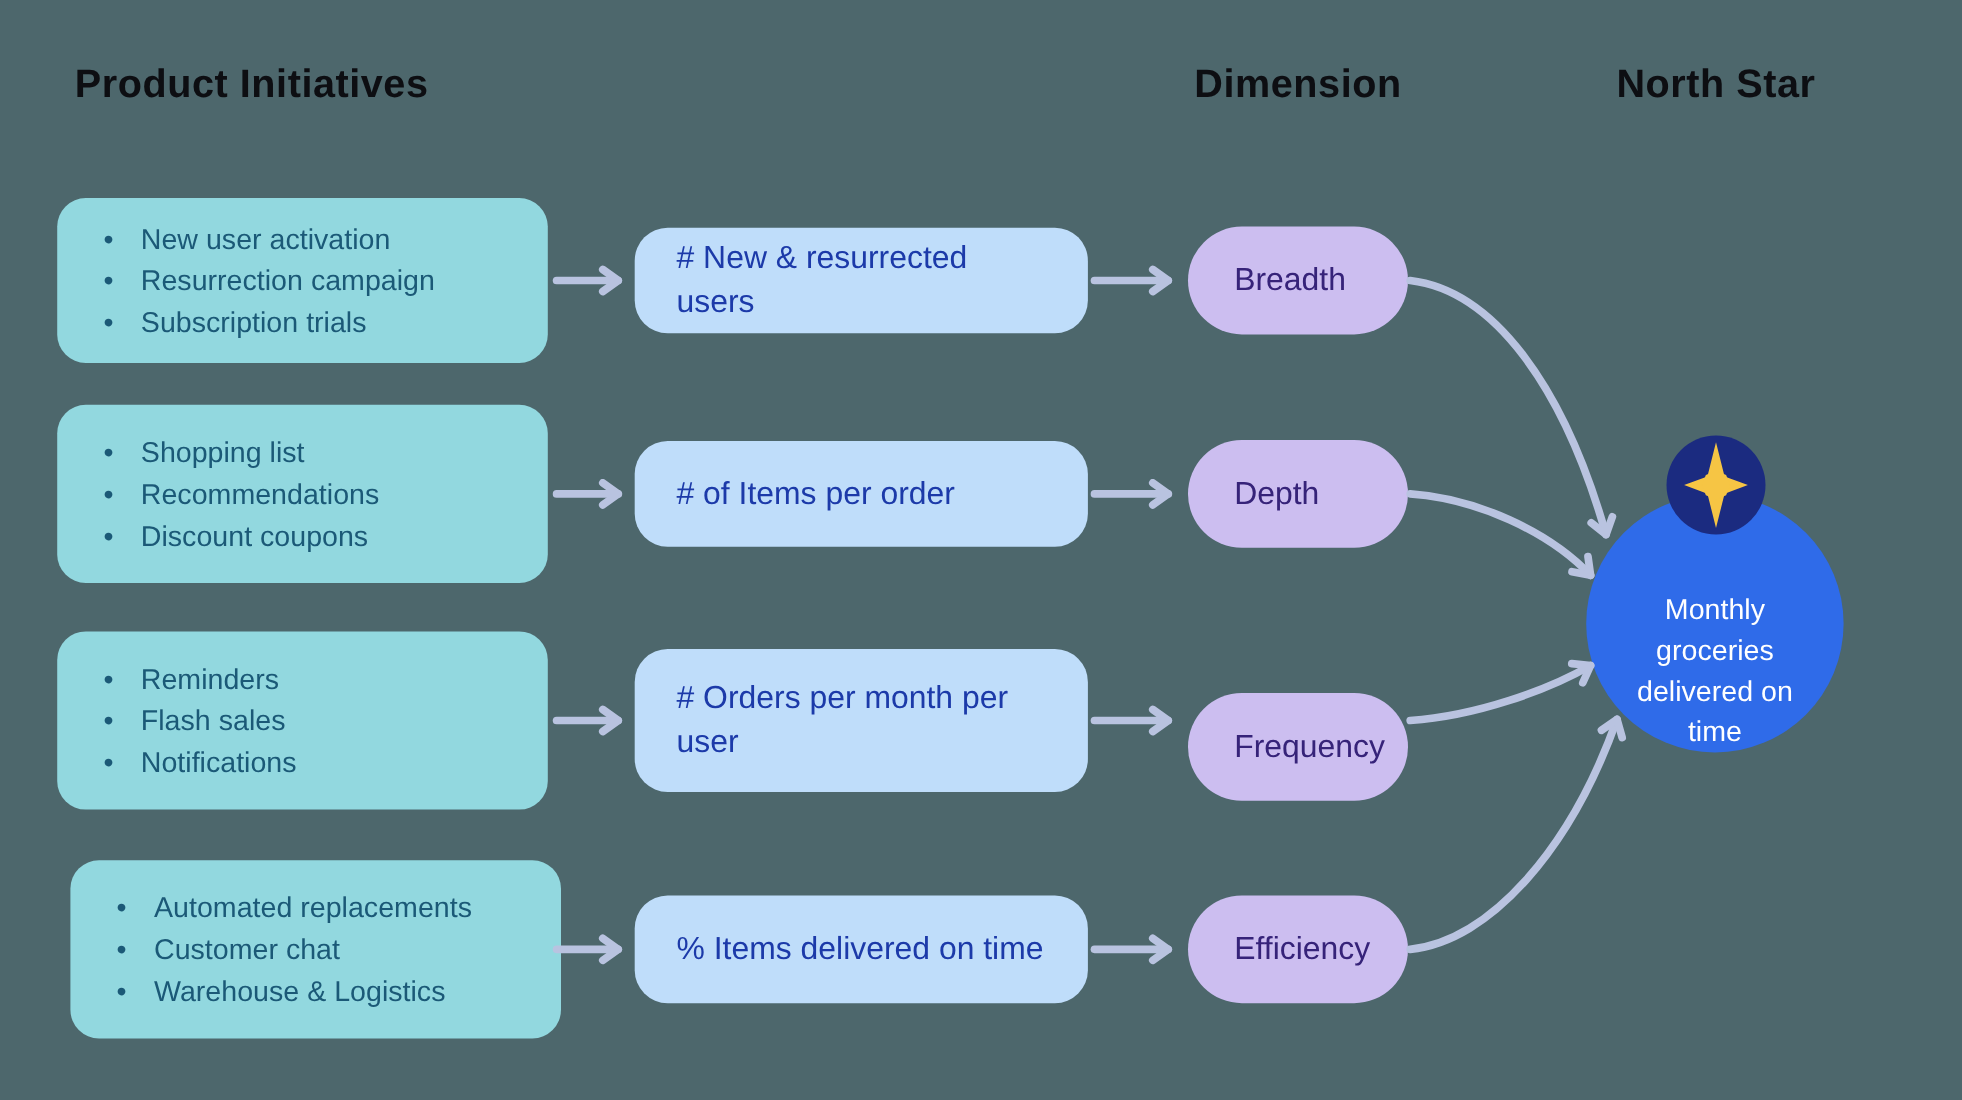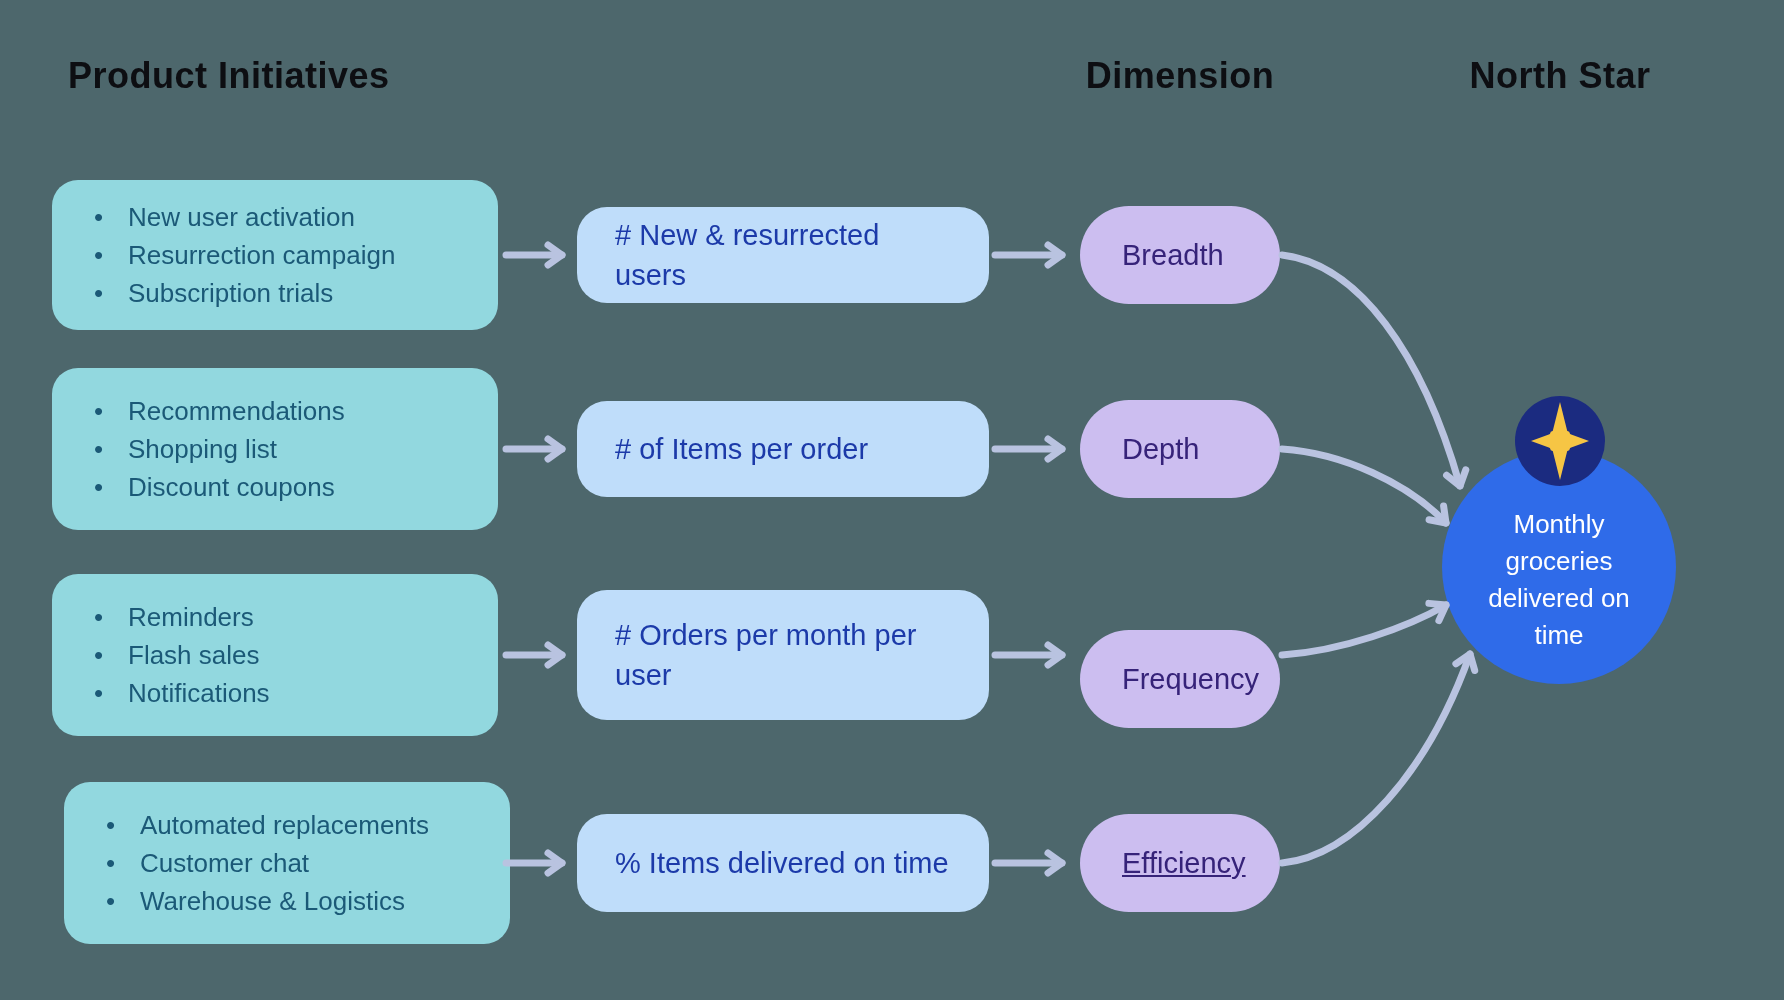--- a/index.html
+++ b/index.html
@@ -91,21 +91,21 @@
     font-size:29px;
     color:var(--pill-text);
   }
   .ns-circle{
     position:absolute;
     left:1442px; top:450px;
     width:234px; height:234px;
     border-radius:50%;
     background:var(--circle);
     display:flex;
-    align-items:center;
+    align-items:flex-end;
     justify-content:center;
   }
   .ns-circle .ns-text{
     width:186px;
     text-align:center;
     color:#FFFFFF;
     font-size:26px;
     line-height:37px;
     margin-top:26px;
   }
@@ -147,22 +147,22 @@
       <li>New user activation</li>
       <li>Resurrection campaign</li>
       <li>Subscription trials</li>
     </ul>
   </div>
   <div class="kpi-box" style="top:207px; height:96px;"># New &amp; resurrected users</div>
   <div class="dim-pill" style="top:206px;">Breadth</div>
 
   <div class="initiative-box" style="top:368px; height:162px;">
     <ul>
+      <li>Shopping list</li>
       <li>Recommendations</li>
-      <li>Shopping list</li>
       <li>Discount coupons</li>
     </ul>
   </div>
   <div class="kpi-box" style="top:401px; height:96px;"># of Items per order</div>
   <div class="dim-pill" style="top:400px;">Depth</div>
 
   <div class="initiative-box" style="top:574px; height:162px;">
     <ul>
       <li>Reminders</li>
       <li>Flash sales</li>
@@ -173,21 +173,21 @@
   <div class="dim-pill" style="top:630px;">Frequency</div>
 
   <div class="initiative-box" style="top:782px; height:162px;margin-left:12px;">
     <ul>
       <li>Automated replacements</li>
       <li>Customer chat</li>
       <li>Warehouse &amp; Logistics</li>
     </ul>
   </div>
   <div class="kpi-box" style="top:814px; height:98px;">% Items delivered on time</div>
-  <div class="dim-pill" style="top:814px;text-decoration:underline;">Efficiency</div>
+  <div class="dim-pill" style="top:814px;">Efficiency</div>
 
   <div class="ns-circle">
     <div class="ns-text">Monthly groceries delivered on time</div>
   </div>
   <div class="ns-badge">
     <svg width="82" height="82" viewBox="-41 -41 82 82">
       <polygon points="0,-39 7.8,-7.8 29,0 7.8,7.8 0,39 -7.8,7.8 -29,0 -7.8,-7.8" fill="#F6C544" transform="rotate(0)"></polygon>
       <polygon points="0,-13 9.2,-9.2 13,0 9.2,9.2 0,13 -9.2,9.2 -13,0 -9.2,-9.2" fill="#F6C544" transform="rotate(45)"></polygon>
     </svg>
   </div>

